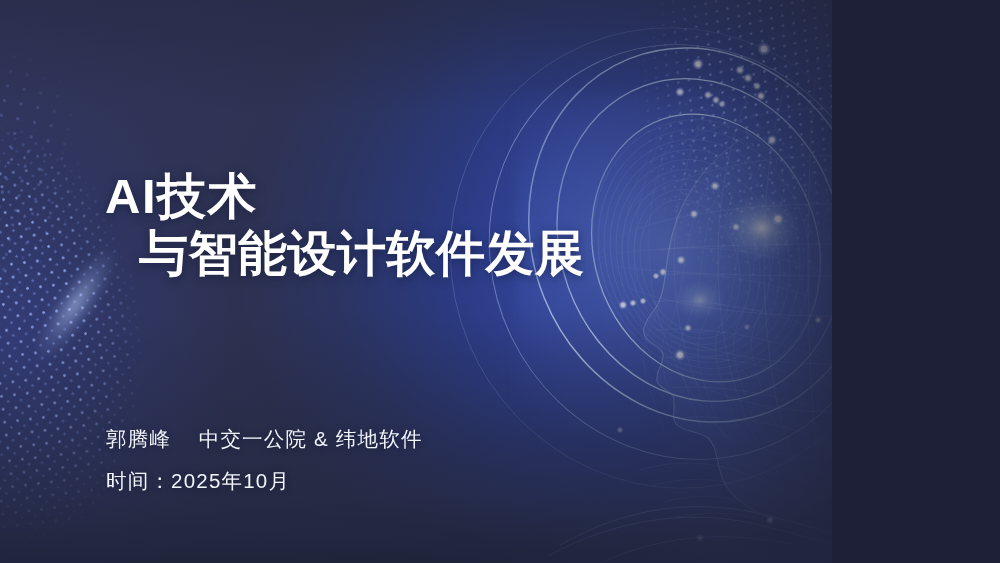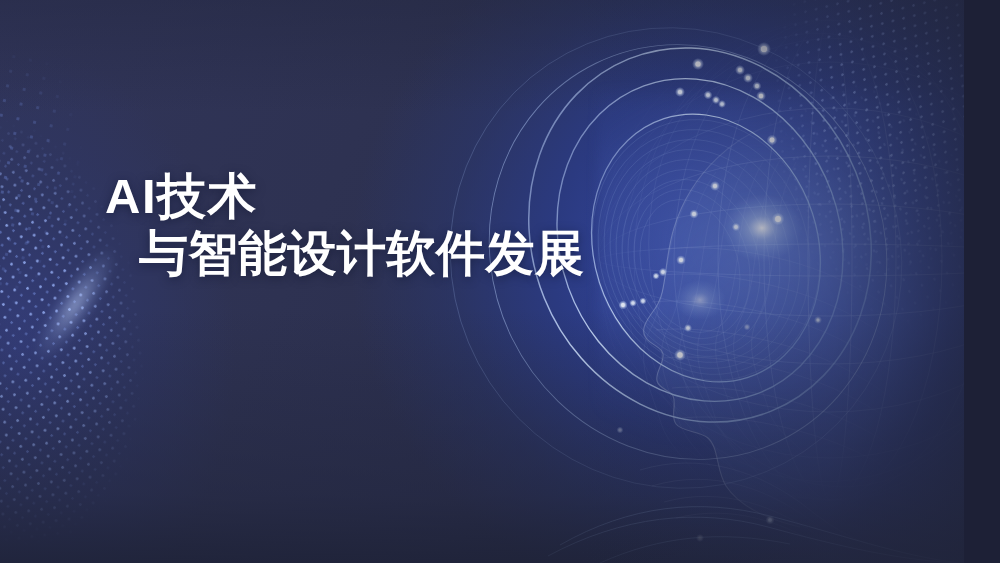--- a/index.html
+++ b/index.html
@@ -1,20 +1,20 @@
 <!DOCTYPE html>
 <html lang="zh"><head>
 <meta charset="utf-8">
 <style>
   html,body{margin:0;padding:0;background:#1d2036;}
   *{box-sizing:border-box;}
 
   .slide{
     position:relative;
-    width:964px;height:563px;
+    width:832px;height:563px;
     overflow:hidden;
     background:#2f3353;
     font-family:"Liberation Sans","DejaVu Sans",sans-serif;
   }
 
   
   .bg-base{
     position:absolute;inset:0;
     background:
       radial-gradient(ellipse 560px 470px at 84% 46%, #3a52b8 0%, #32459e 26%, #2b3a80 46%, rgba(42,55,112,0.55) 65%, rgba(47,51,83,0) 82%),
@@ -319,14 +319,18 @@
 
   <div class="bg-vignette"></div>
 
   <div class="text-block">
     <h1 class="title">
       <span class="ln1">AI技术</span><br>
       <span class="ln2">与智能设计软件发展</span>
     </h1>
   </div>
 
+  <div class="meta">
+    <div class="meta-line presenter">郭腾峰    中交一公院 &amp; 纬地软件</div>
+    <div class="meta-line date">时间：2025年10月</div>
+  </div>
 
 </div>
 
 </body></html>

